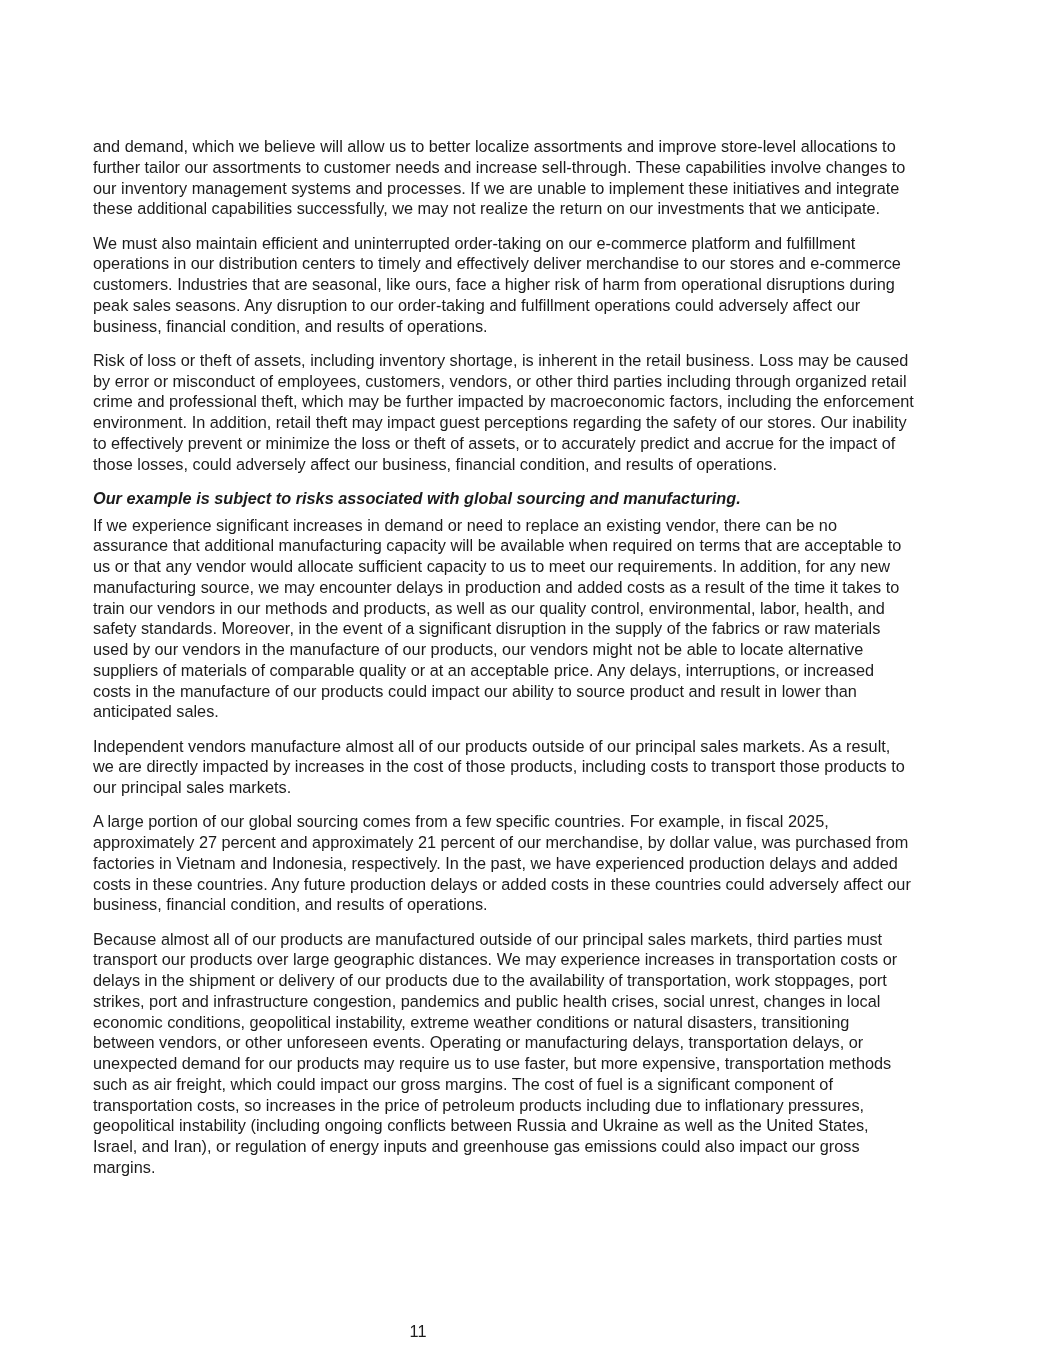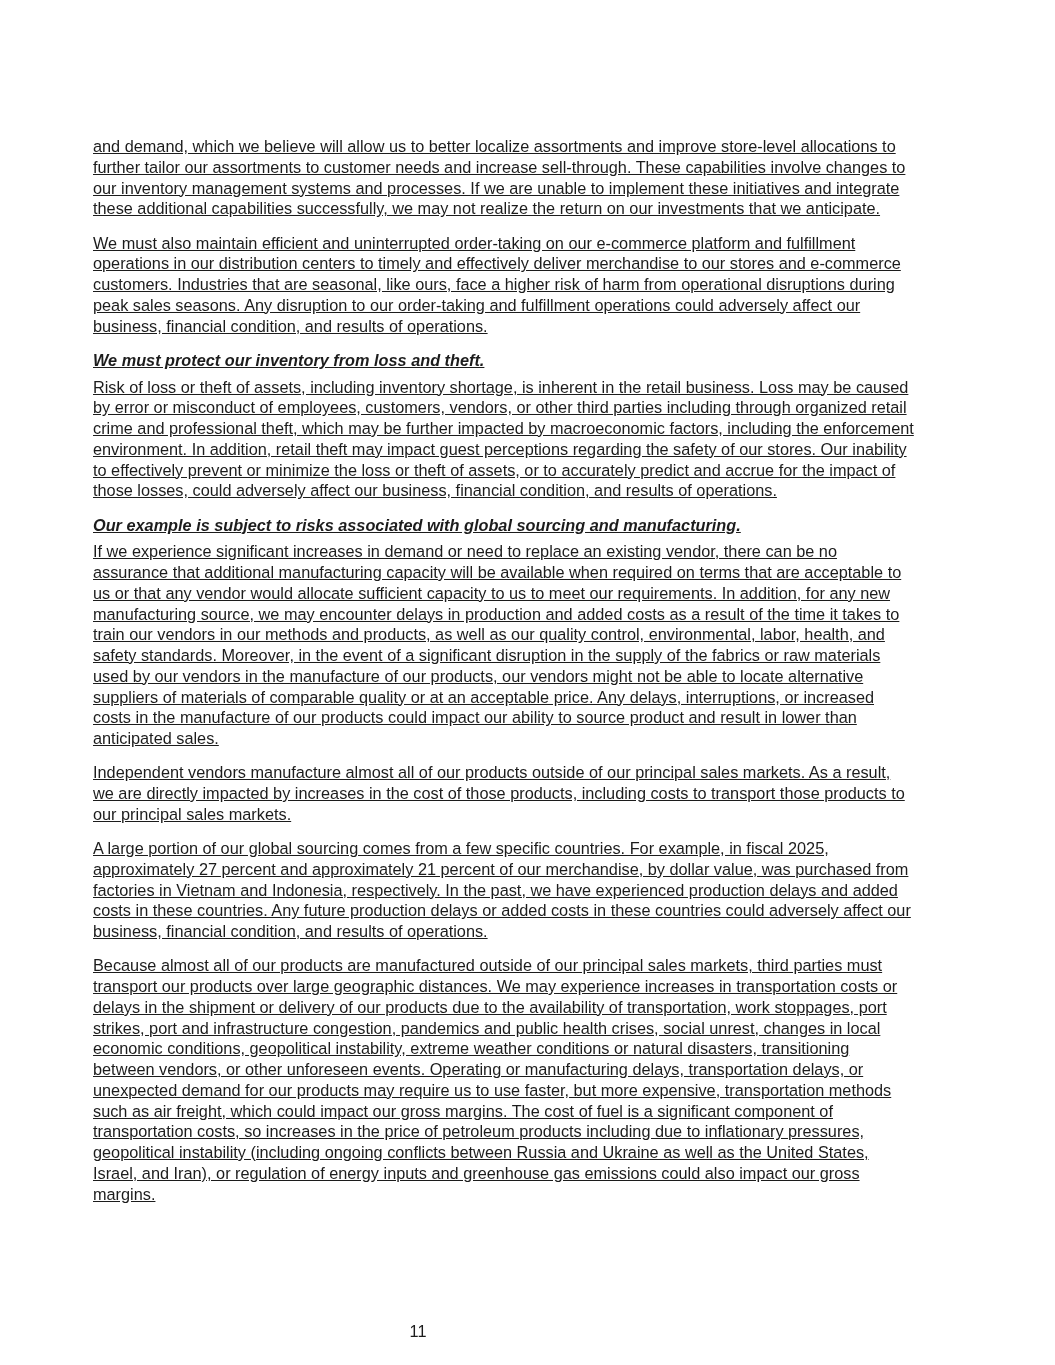--- a/index.html
+++ b/index.html
@@ -15,21 +15,20 @@
     font-family: "Liberation Sans", sans-serif;
     color: #1c1c1c;
   }
   .page {
     position: absolute;
     left: 93px;
     top: 136px;
     width: 875px;
     font-size: 16.3px;
     line-height: 20.75px;
-    text-decoration: underline;
   }
   .page p {
     margin: 0 0 13.5px 0;
     white-space: pre-line;
   }
   .page h3 {
     margin: 0 0 6px 0;
     font-size: 16.3px;
     font-weight: bold;
     font-style: italic;
@@ -51,21 +50,20 @@
 <div class="page">
   <p>and demand, which we believe will allow us to better localize assortments and improve store-level allocations to
 further tailor our assortments to customer needs and increase sell-through. These capabilities involve changes to
 our inventory management systems and processes. If we are unable to implement these initiatives and integrate
 these additional capabilities successfully, we may not realize the return on our investments that we anticipate.</p>
   <p>We must also maintain efficient and uninterrupted order-taking on our e-commerce platform and fulfillment
 operations in our distribution centers to timely and effectively deliver merchandise to our stores and e-commerce
 customers. Industries that are seasonal, like ours, face a higher risk of harm from operational disruptions during
 peak sales seasons. Any disruption to our order-taking and fulfillment operations could adversely affect our
 business, financial condition, and results of operations.</p>
-  <h3>We must protect our inventory from loss and theft.</h3>
   <p>Risk of loss or theft of assets, including inventory shortage, is inherent in the retail business. Loss may be caused
 by error or misconduct of employees, customers, vendors, or other third parties including through organized retail
 crime and professional theft, which may be further impacted by macroeconomic factors, including the enforcement
 environment. In addition, retail theft may impact guest perceptions regarding the safety of our stores. Our inability
 to effectively prevent or minimize the loss or theft of assets, or to accurately predict and accrue for the impact of
 those losses, could adversely affect our business, financial condition, and results of operations.</p>
   <h3>Our example is subject to risks associated with global sourcing and manufacturing.</h3>
   <p>If we experience significant increases in demand or need to replace an existing vendor, there can be no
 assurance that additional manufacturing capacity will be available when required on terms that are acceptable to
 us or that any vendor would allocate sufficient capacity to us to meet our requirements. In addition, for any new

